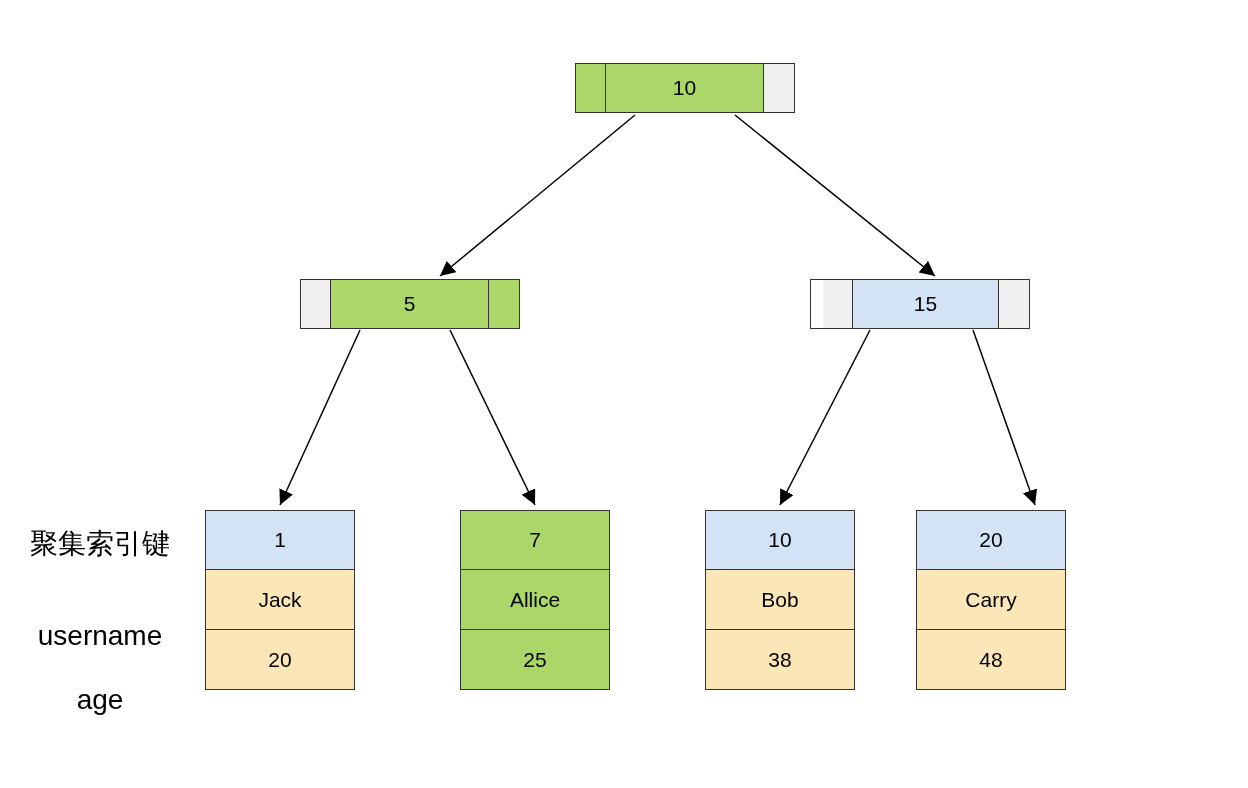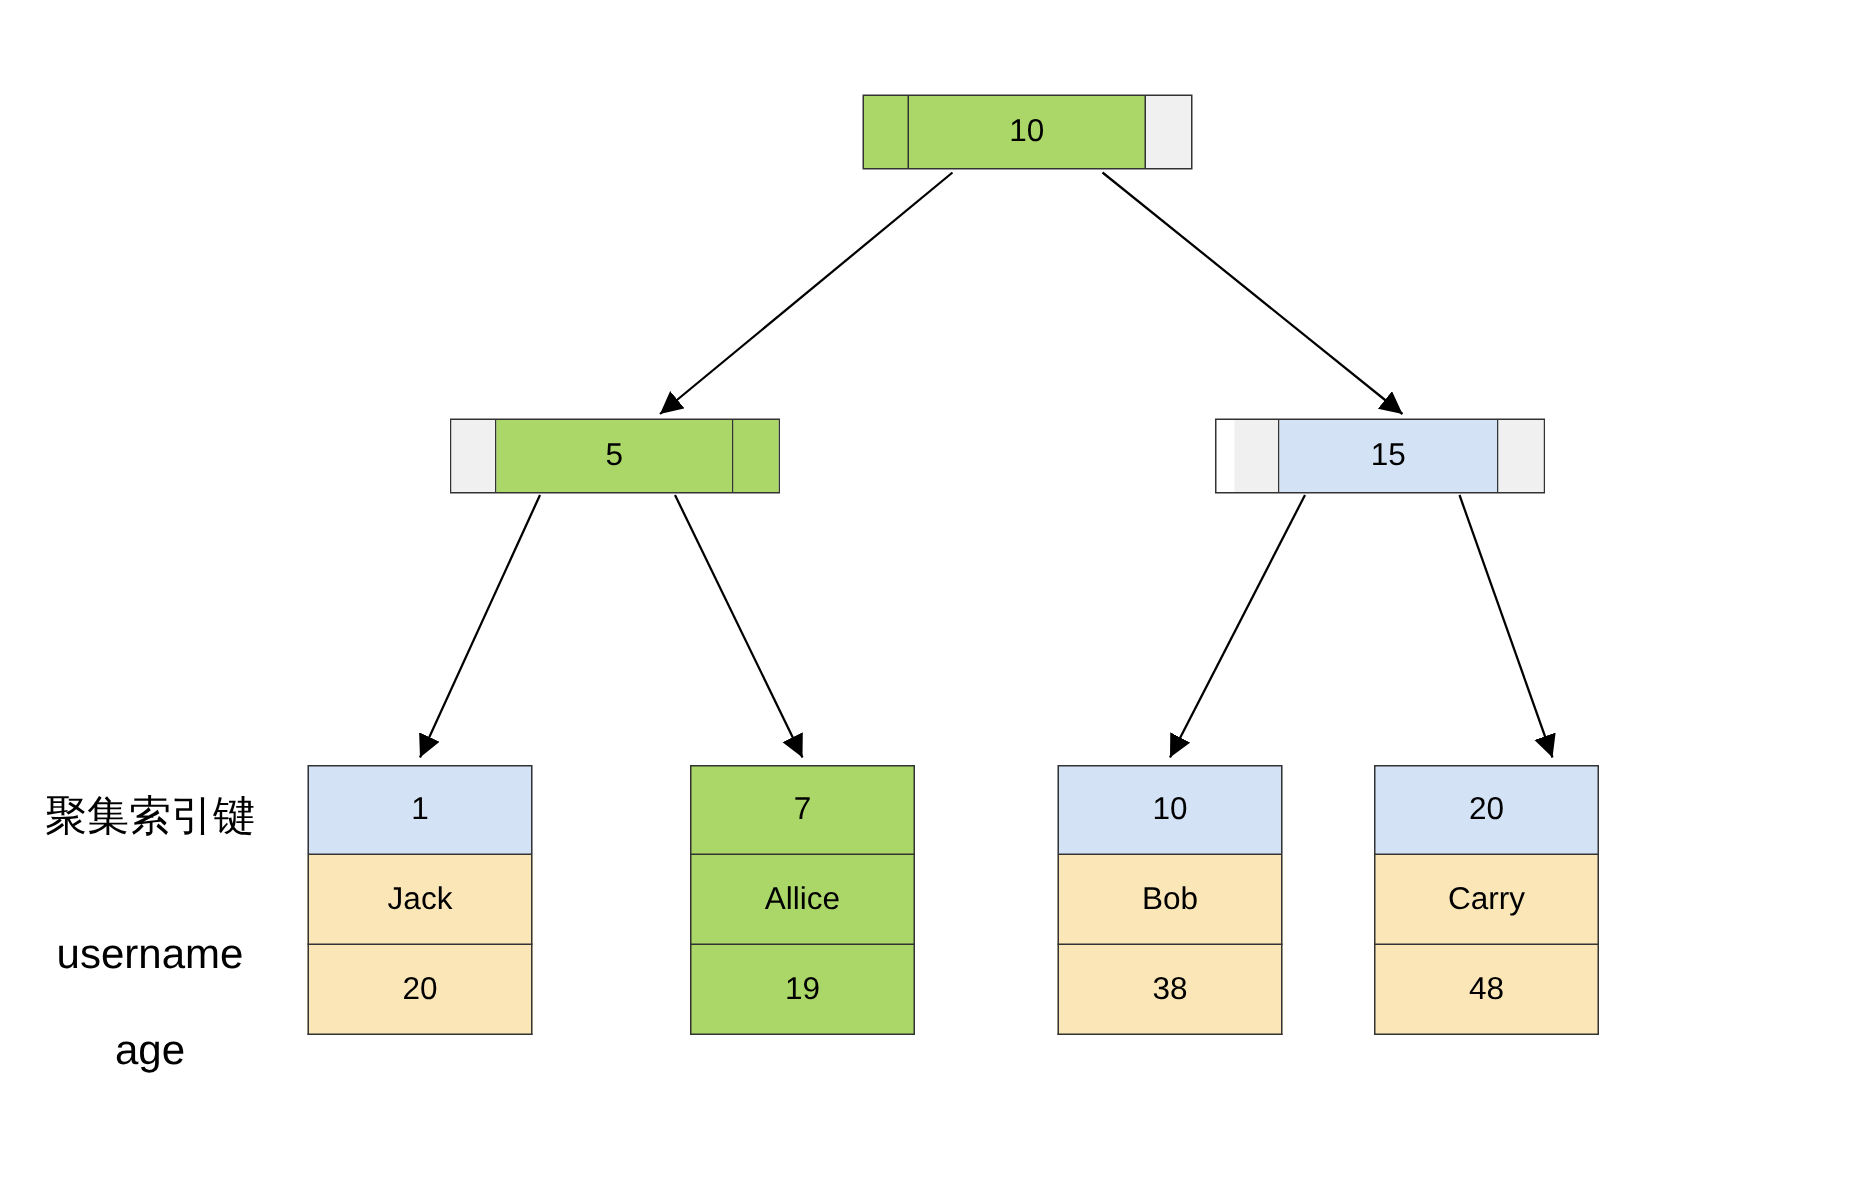--- a/index.html
+++ b/index.html
@@ -120,21 +120,21 @@
 
   <div class="leaf" style="left:205px; top:510px;">
     <div class="cell blue">1</div>
     <div class="cell yellow">Jack</div>
     <div class="cell yellow">20</div>
   </div>
 
   <div class="leaf" style="left:460px; top:510px;">
     <div class="cell green">7</div>
     <div class="cell green">Allice</div>
-    <div class="cell green">19</div>
+    <div class="cell green">25</div>
   </div>
 
   <div class="leaf" style="left:705px; top:510px;">
     <div class="cell blue">10</div>
     <div class="cell yellow">Bob</div>
     <div class="cell yellow">38</div>
   </div>
 
   <div class="leaf" style="left:916px; top:510px;">
     <div class="cell blue">20</div>

